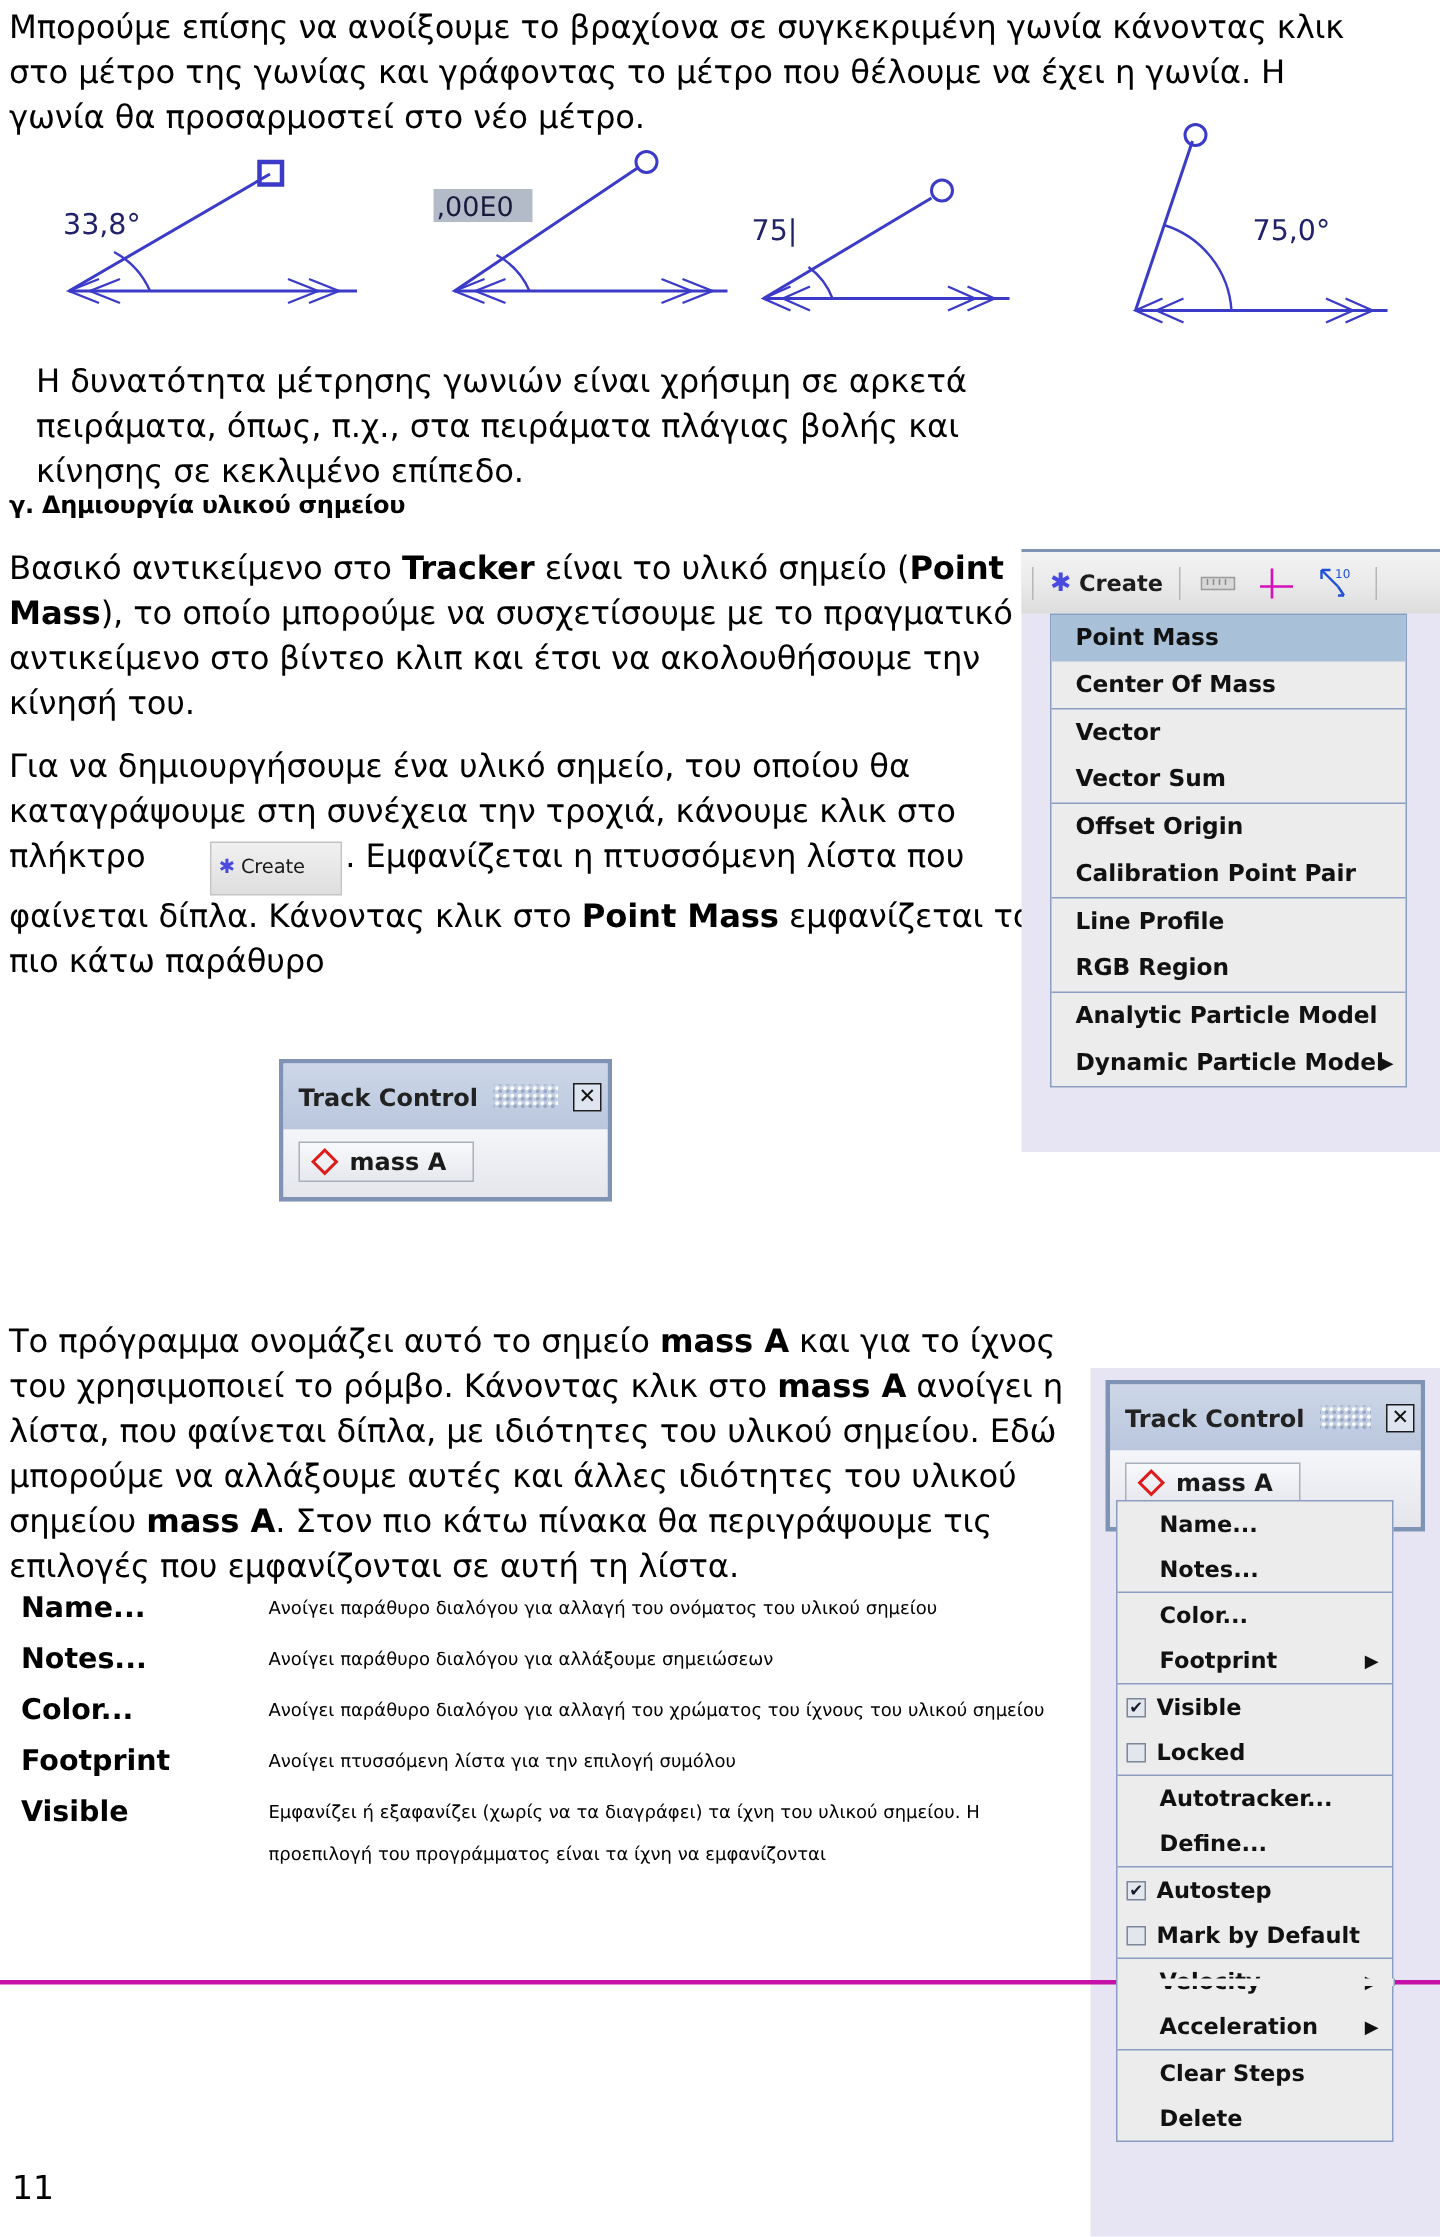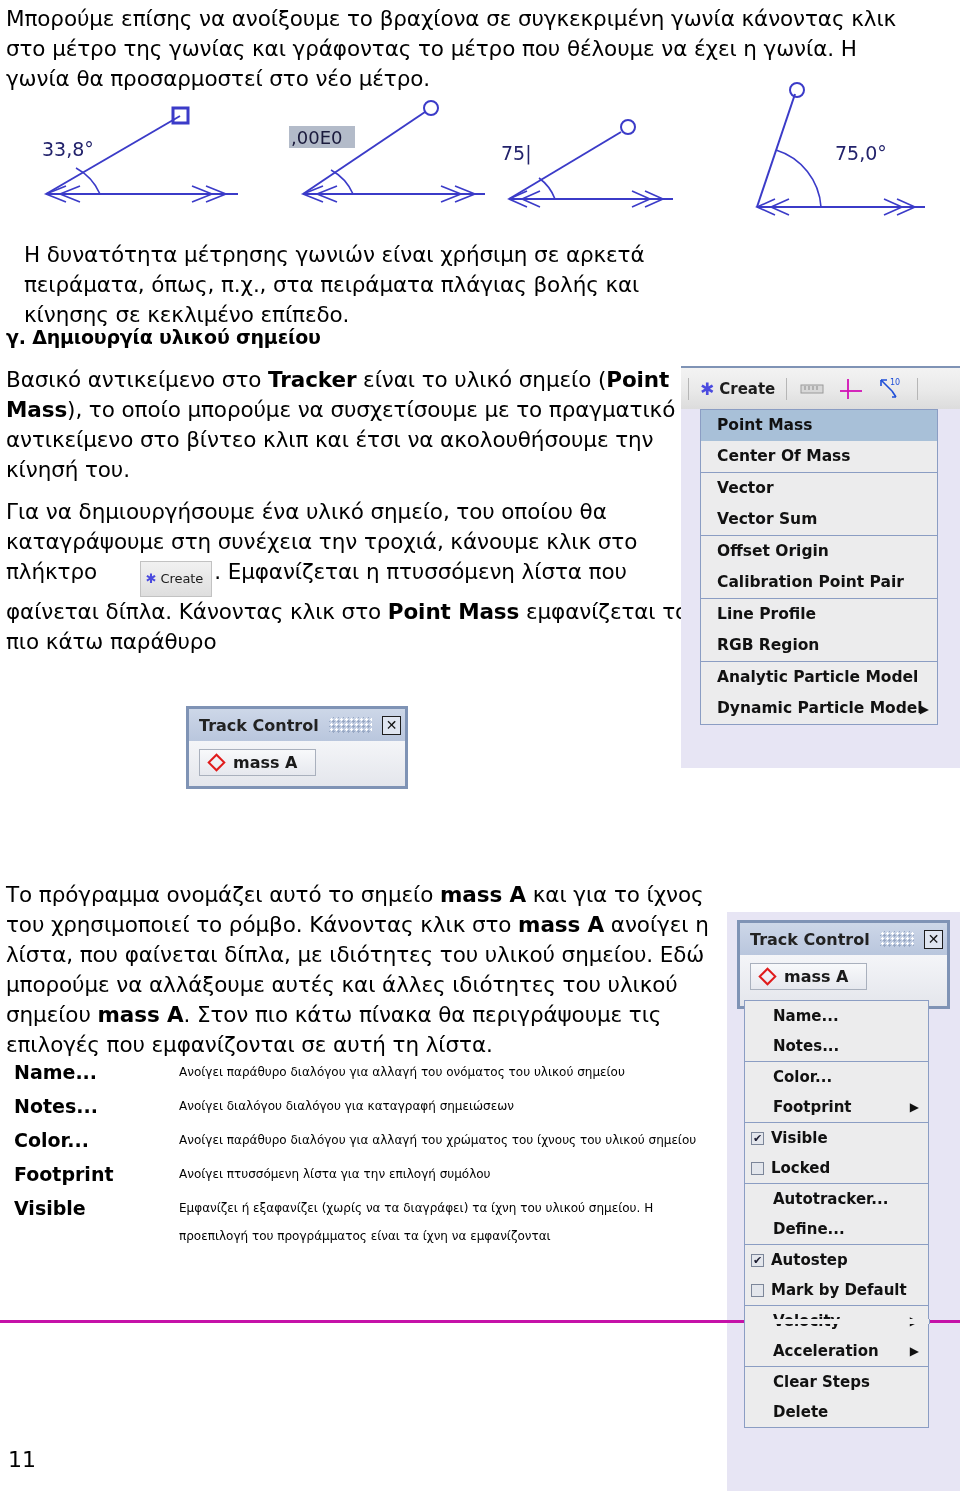--- a/index.html
+++ b/index.html
@@ -34,21 +34,21 @@
   .angle-fig { position:absolute; }
 
   
   #angles-use-para {
     position:absolute; left:24px; top:240px; width:690px;
   }
 
   
   #section-heading {
     position:absolute; left:6px; top:321px;
-    font-size:19px; font-weight:bold; line-height:32px;
+    font-size:16px; font-weight:bold; line-height:32px;
     letter-spacing:-0.2px;
   }
 
   #pointmass-para {
     position:absolute; left:6px; top:365px; width:672px;
   }
   #create-para {
     position:absolute; left:6px; top:497px; width:690px;
   }
   #create-para .inline-btn {
@@ -101,21 +101,21 @@
     position:absolute; right:8px; top:50%; transform:translateY(-50%);
     font-size:12px;
   }
 
   
   .tc-window {
     border:3px solid #7f93b5;
     background:#e9eaee;
   }
   .tc-titlebar {
-    height:32px;
+    height:44px;
     background:linear-gradient(to bottom,#cdd7e8 0%,#b9c6dd 100%);
     display:flex; align-items:center; padding:0 4px 0 10px;
     gap:6px;
   }
   .tc-title {
     font-size:16px; font-weight:bold; color:#222; white-space:nowrap;
   }
   .tc-grip {
     flex:1; height:16px; margin:0 4px;
     background-image:
@@ -287,21 +287,21 @@
       <text x="100" y="78" font-family="'DejaVu Sans','Liberation Sans',sans-serif" font-size="19" fill="#22226b">75,0°</text>
     </svg>
   </div>
 
   <div class="para" id="angles-use-para">Η δυνατότητα μέτρησης γωνιών είναι χρήσιμη σε αρκετά πειράματα, όπως, π.χ., στα πειράματα πλάγιας βολής και κίνησης σε κεκλιμένο επίπεδο.</div>
 
   <div id="section-heading">γ. Δημιουργία υλικού σημείου</div>
 
   <div class="para" id="pointmass-para"><span>Βασικό αντικείμενο στο </span><span class="b">Tracker</span><span> είναι το υλικό σημείο (</span><span class="b">Point Mass</span><span>), το οποίο μπορούμε να συσχετίσουμε με το πραγματικό αντικείμενο στο βίντεο κλιπ και έτσι να ακολουθήσουμε την κίνησή του.</span></div>
 
-  <div class="para" id="create-para"><span> Για να δημιουργήσουμε ένα υλικό σημείο, του οποίου θα καταγράψουμε στη συνέχεια την τροχιά, κάνουμε κλικ στο πλήκτρο </span><span class="inline-btn" style="background:linear-gradient(to bottom,#f1f1f1,#dedede);border:1px solid #c2c2c2;padding:2px 8px 2px 5px;font-size:13px;font-weight:normal;margin-left:36px;">
+  <div class="para" id="create-para"><span> Για να δημιουργήσουμε ένα υλικό σημείο, του οποίου θα καταγράψουμε στη συνέχεια την τροχιά, κάνουμε κλικ στο πλήκτρο </span><span class="inline-btn" style="background:linear-gradient(to bottom,#f1f1f1,#dedede);border:1px solid #c2c2c2;padding:2px 24px 2px 5px;font-size:13px;font-weight:normal;margin-left:36px;">
         <span style="color:#4a4adf;font-size:13px;">✱</span>
         <span style="color:#1a1a1a;font-size:13px;">Create</span>
       </span><span>. Εμφανίζεται η πτυσσόμενη λίστα που φαίνεται δίπλα. Κάνοντας κλικ στο </span><span class="b">Point Mass</span><span> εμφανίζεται το πιο κάτω παράθυρο</span></div>
 
   <div id="app-backdrop"></div>
 
   <div id="create-toolbar">
     <div class="tb-sep"></div>
     <div class="tb-btn">
       <span class="star-icon">✱</span>
@@ -379,21 +379,21 @@
 
   <div class="para" id="mass-a-para"><span>Το πρόγραμμα ονομάζει αυτό το σημείο </span><span class="b">mass A</span><span> και για το  ίχνος του χρησιμοποιεί το ρόμβο. Κάνοντας κλικ στο </span><span class="b">mass A</span><span> ανοίγει η λίστα, που φαίνεται δίπλα, με ιδιότητες του υλικού σημείου. Εδώ μπορούμε να αλλάξουμε αυτές και άλλες ιδιότητες του υλικού σημείου </span><span class="b">mass A</span><span>. Στον πιο κάτω πίνακα θα περιγράψουμε τις επιλογές που εμφανίζονται σε αυτή τη λίστα.</span></div>
 
   <div id="options-table">
       <div class="row">
         <div class="term">Name...</div>
         <div class="desc">Ανοίγει παράθυρο διαλόγου για αλλαγή του ονόματος του υλικού σημείου</div>
       </div>
       <div class="row">
         <div class="term">Notes...</div>
-        <div class="desc">Ανοίγει διαλόγου διαλόγου για καταγραφή σημειώσεων</div>
+        <div class="desc">Ανοίγει παράθυρο διαλόγου για αλλάξουμε σημειώσεων</div>
       </div>
       <div class="row">
         <div class="term">Color...</div>
         <div class="desc">Ανοίγει παράθυρο διαλόγου για αλλαγή του χρώματος του ίχνους του υλικού σημείου</div>
       </div>
       <div class="row">
         <div class="term">Footprint</div>
         <div class="desc">Ανοίγει πτυσσόμενη λίστα για την επιλογή συμόλου</div>
       </div>
       <div class="row">

